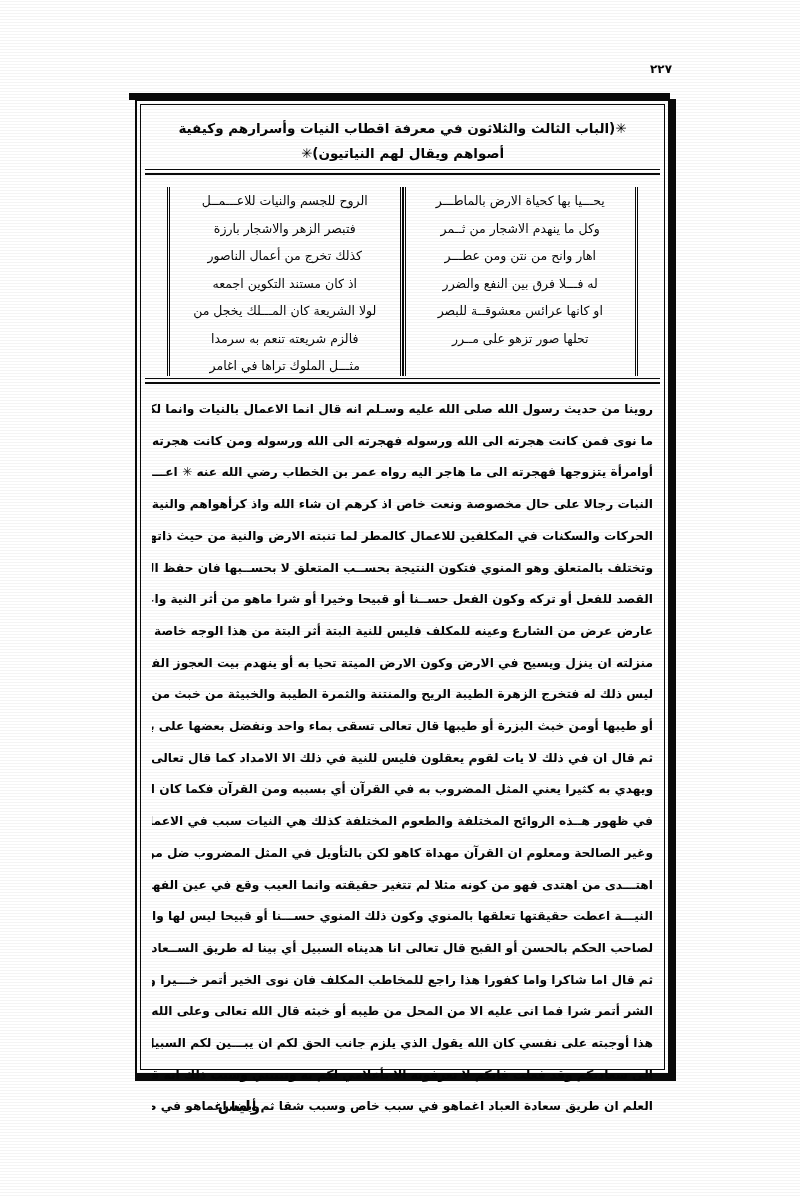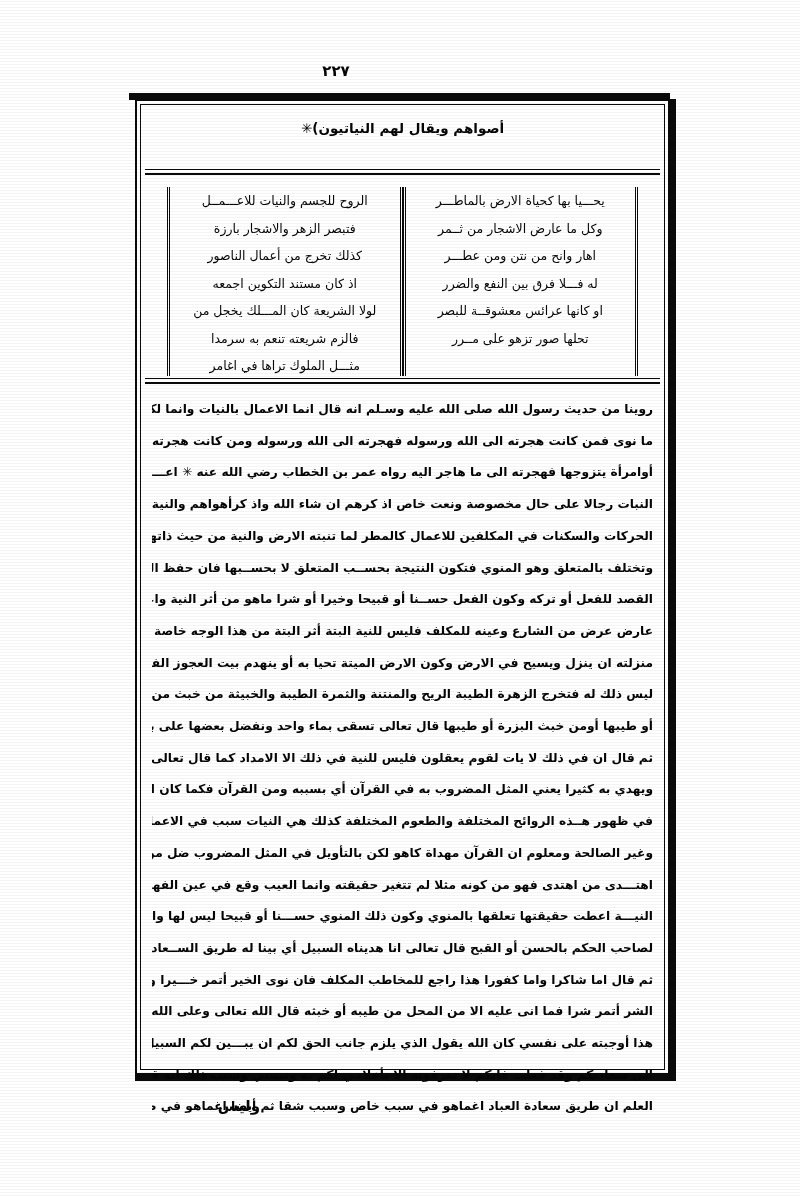--- a/index.html
+++ b/index.html
@@ -22,23 +22,22 @@
     inset: 0;
     background: #ffffff;
   }
 
   
   .folio {
     position: absolute;
     top: 62px;
     left: 0;
     width: 800px;
-    text-align: center;
-    font-family: "DejaVu Sans", sans-serif;
-    font-size: 15px;
+    font-family: "DejaVu Sans", sans-serif;
+    font-size: 12px;
     font-weight: bold;
     color: #0b0b0b;
     letter-spacing: 1px;
     direction: rtl;
   }
   .folio span { margin-right: 128px; }
 
   
   .frame {
     position: absolute;
@@ -236,28 +235,29 @@
     <span class="ar">٧٢٢</span>
   </div>
 
   <div class="frame-shadow-t"></div>
   <div class="frame-shadow-r"></div>
   <div class="frame-shadow-b"></div>
 
   <div class="frame">
 
     <div class="heading-panel">
+      <div class="heading-line">✳(الباب الثالث والثلاثون في معرفة اقطاب النيات وأسرارهم وكيفية</div>
       <div class="heading-line">أصواهم ويقال لهم النياتيون)✳</div>
     </div>
 
     <div class="verse-panel">
 
       <div class="verse-col">
         <div class="verse-line">يحـــيا بها كحياة الارض بالماطـــر</div>
-        <div class="verse-line">وكل ما عارض الاشجار من ثــمر</div>
+        <div class="verse-line">وكل ما ينهدم الاشجار من ثــمر</div>
         <div class="verse-line">اهار وانح من نتن ومن عطـــر</div>
         <div class="verse-line">له فـــلا فرق بين النفع والضرر</div>
         <div class="verse-line">او كانها عرائس معشوقــة للبصر</div>
         <div class="verse-line">تحلها صور تزهو على مــرر</div>
       </div>
 
       <div class="verse-col">
         <div class="verse-line">الروح للجسم والنيات للاعـــمــل</div>
         <div class="verse-line">فتبصر الزهر والاشجار بارزة</div>
         <div class="verse-line">كذلك تخرج من أعمال الناصور</div>

